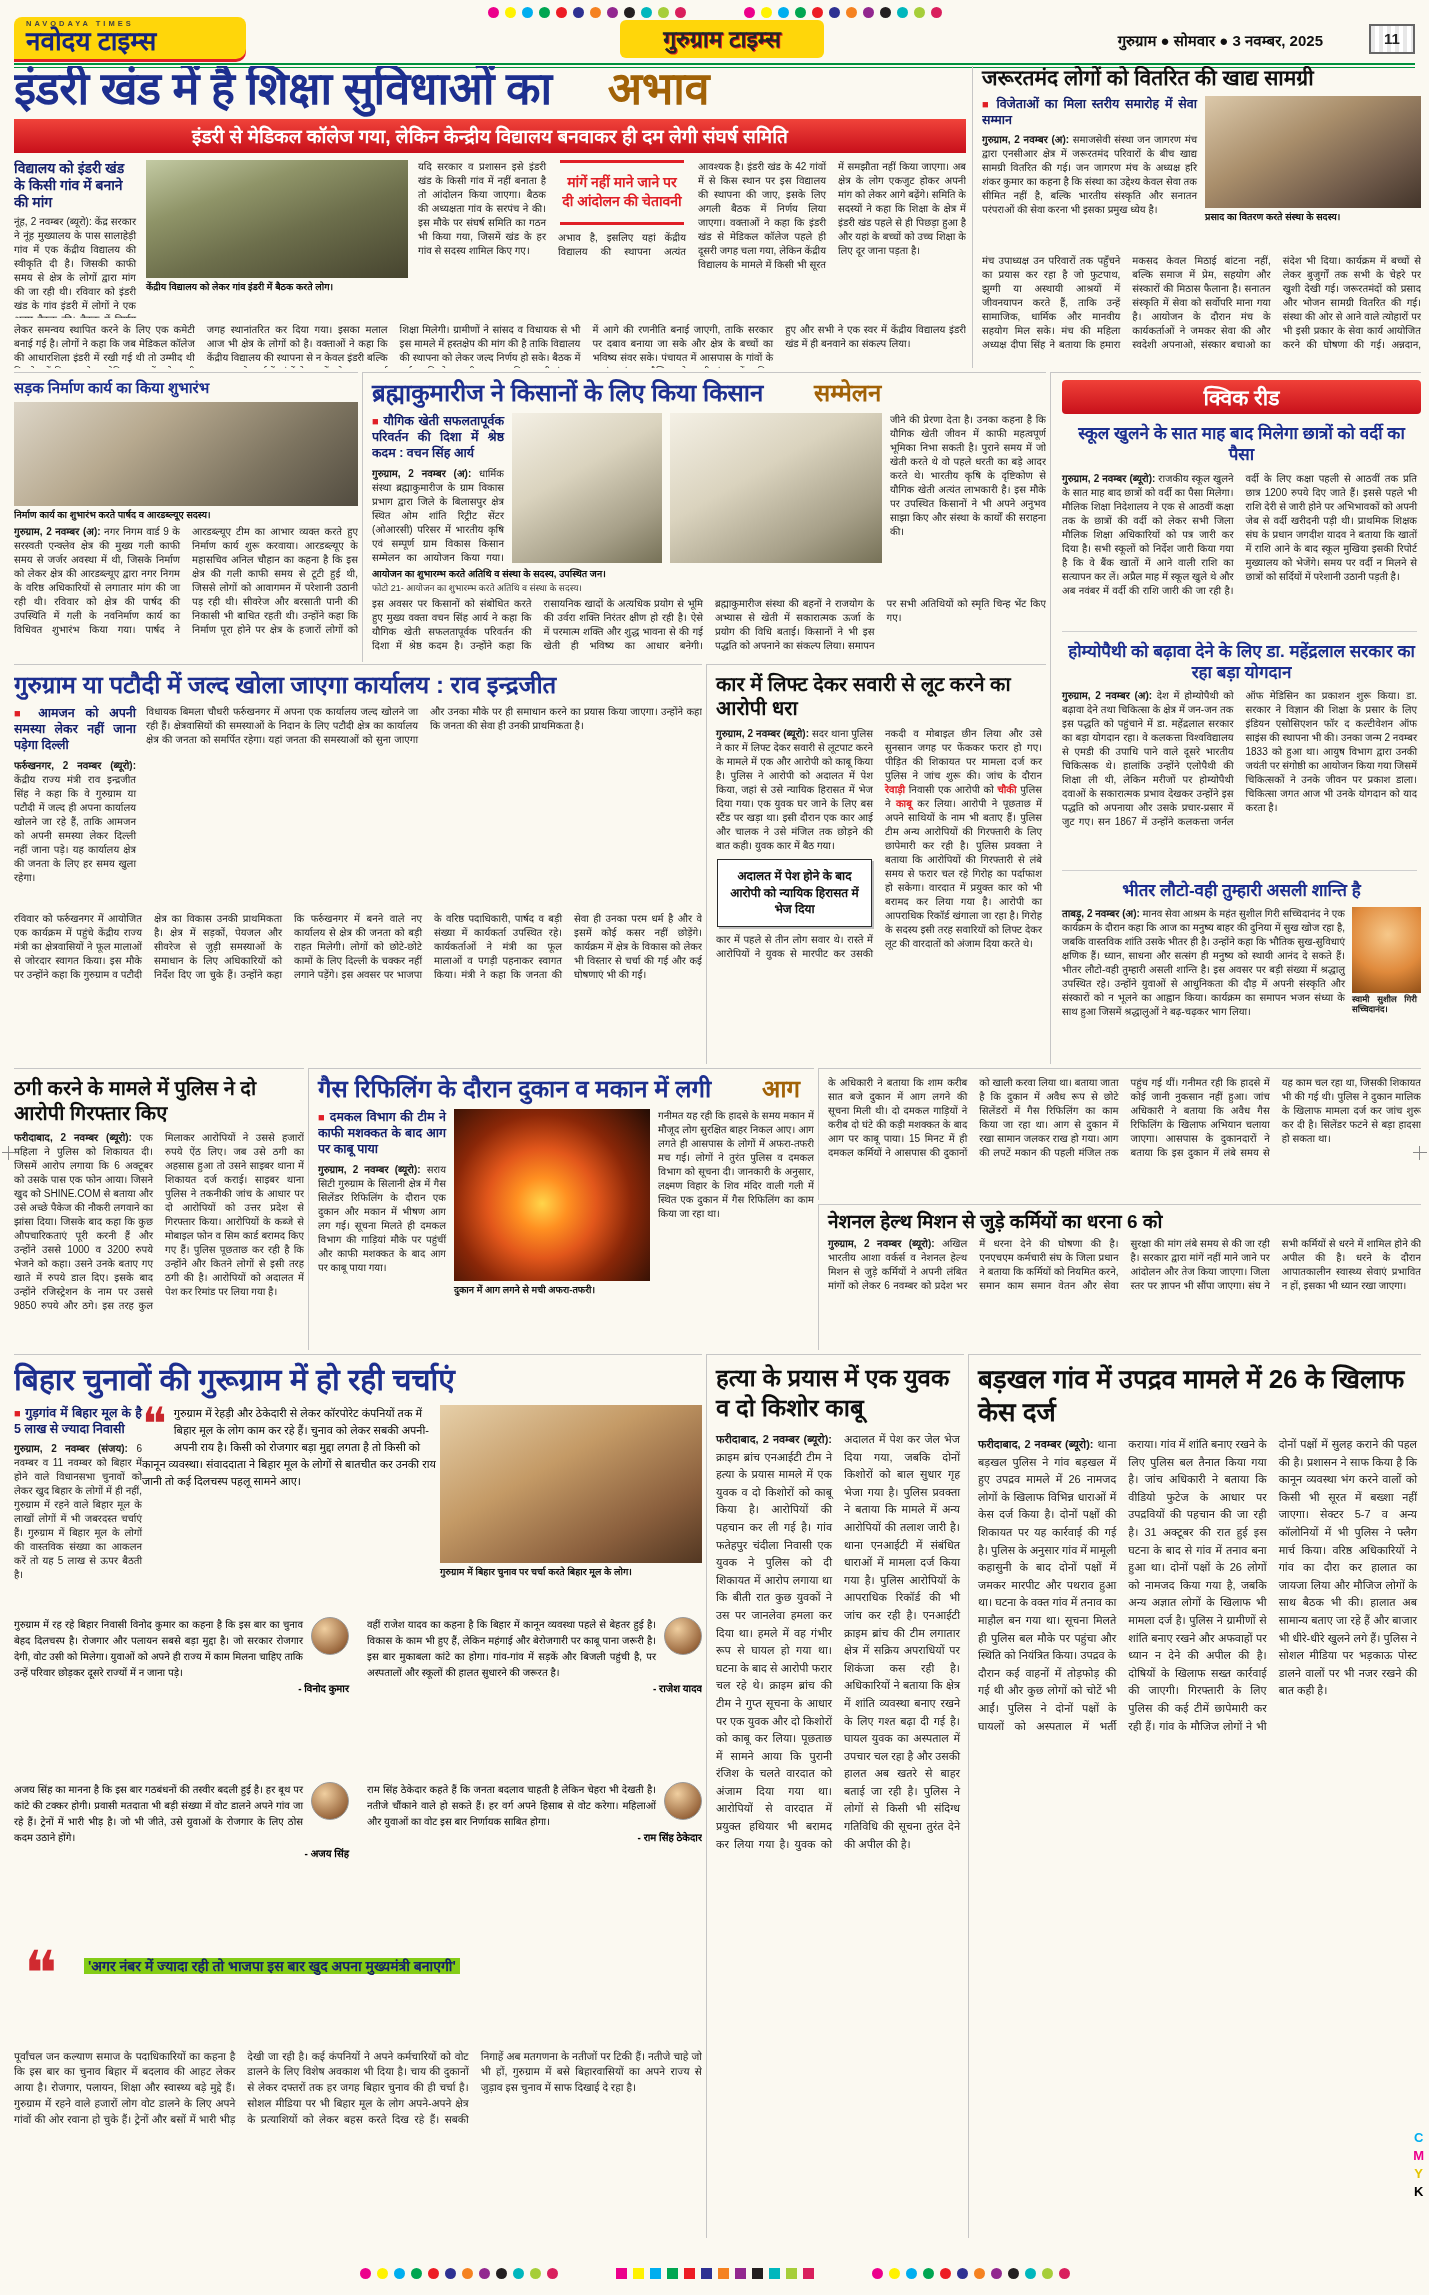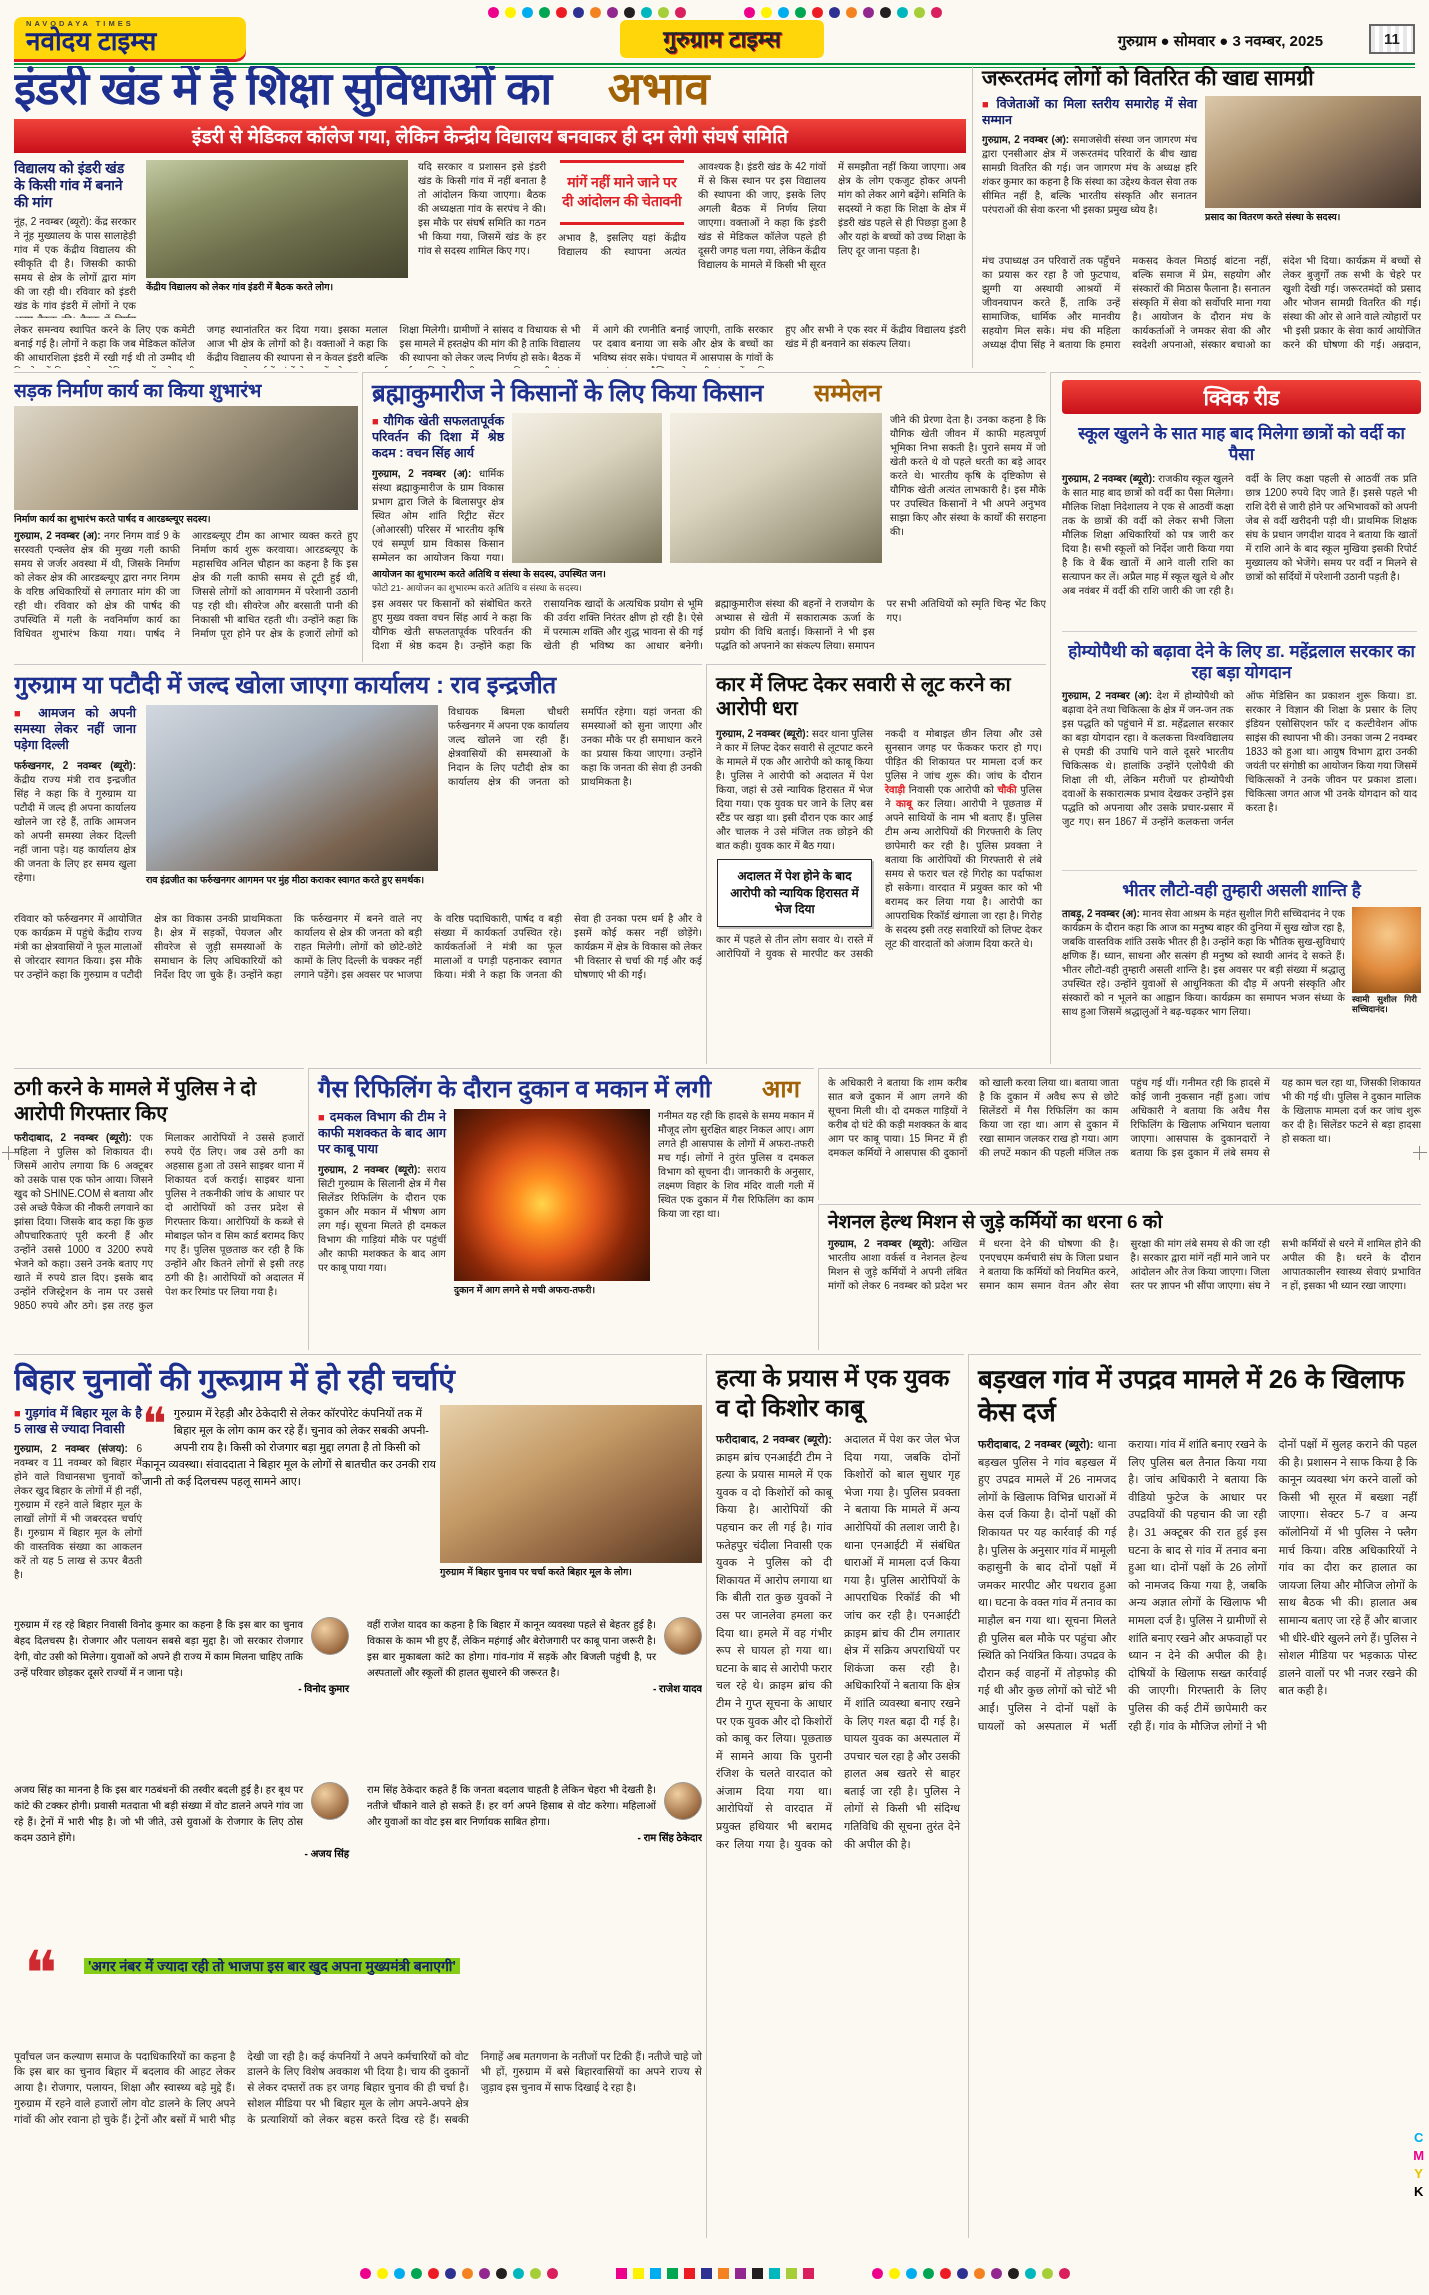--- a/index.html
+++ b/index.html
@@ -74,21 +74,21 @@
   #sec-food{left:972px;top:66px;width:449px;height:302px;border-left:1px solid #c6c6c6;padding-left:9px;}
   #sec-food h2{font-size:21px;}
   .food-top{display:flex;gap:8px;margin-top:5px;height:154px;overflow:hidden;}
   .food-left{flex:1;}
   .food-photo-wrap{flex:0 0 216px;}
   .food-photo-wrap .photo{width:100%;height:112px;}
   .food-body{margin-top:4px;height:106px;}
 
   
   #sec-road{left:14px;top:372px;width:344px;height:290px;border-top:1px solid #c6c6c6;padding-top:7px;}
-  #sec-road h2{font-size:19px;}
+  #sec-road h2{font-size:15px;}
   #sec-road .photo{width:100%;height:104px;margin-top:5px;}
   .road-body{margin-top:4px;height:122px;}
 
   
   #sec-kisan{left:362px;top:372px;width:684px;height:290px;border-top:1px solid #c6c6c6;border-left:1px solid #c6c6c6;padding:7px 0 0 9px;}
   #sec-kisan h2{font-size:24px;}
   .kisan-row{display:flex;gap:8px;margin-top:6px;height:152px;overflow:hidden;}
   .kisan-minicol{flex:0 0 132px;}
   .kisan-row .k1{flex:0 0 150px;height:150px;}
   .kisan-row .k2{flex:0 0 212px;height:150px;}
@@ -278,24 +278,20 @@
     </article>
   </section>
 
   <section class="sec" id="sec-rao">
     <h2 class="h-sec">गुरुग्राम या पटौदी में जल्द खोला जाएगा कार्यालय : राव इन्द्रजीत</h2>
     <div class="rao-row">
       <div class="rao-minicol body-sm">
         <div class="k-bullet">आमजन को अपनी समस्या लेकर नहीं जाना पड़ेगा दिल्ली</div>
         <p><span class="dateline">फर्रुखनगर, 2 नवम्बर (ब्यूरो):</span> <span>केंद्रीय राज्य मंत्री राव इन्द्रजीत सिंह ने कहा कि वे गुरुग्राम या पटौदी में जल्द ही अपना कार्यालय खोलने जा रहे हैं, ताकि आमजन को अपनी समस्या लेकर दिल्ली नहीं जाना पड़े। यह कार्यालय क्षेत्र की जनता के लिए हर समय खुला रहेगा।</span></p>
       </div>
-      <figure class="rao-photo-wrap">
-        <div class="photo photo-rao"></div>
-        <figcaption class="caption">राव इंद्रजीत का फर्रुखनगर आगमन पर मुंह मीठा कराकर स्वागत करते हुए समर्थक।</figcaption>
-      </figure>
       <div class="rao-right body-sm cols-2">विधायक बिमला चौधरी फर्रुखनगर में अपना एक कार्यालय जल्द खोलने जा रही हैं। क्षेत्रवासियों की समस्याओं के निदान के लिए पटौदी क्षेत्र का कार्यालय क्षेत्र की जनता को समर्पित रहेगा। यहां जनता की समस्याओं को सुना जाएगा और उनका मौके पर ही समाधान करने का प्रयास किया जाएगा। उन्होंने कहा कि जनता की सेवा ही उनकी प्राथमिकता है।</div>
     </div>
     <div class="rao-bottom body-sm cols-5">रविवार को फर्रुखनगर में आयोजित एक कार्यक्रम में पहुंचे केंद्रीय राज्य मंत्री का क्षेत्रवासियों ने फूल मालाओं से जोरदार स्वागत किया। इस मौके पर उन्होंने कहा कि गुरुग्राम व पटौदी क्षेत्र का विकास उनकी प्राथमिकता है। क्षेत्र में सड़कों, पेयजल और सीवरेज से जुड़ी समस्याओं के समाधान के लिए अधिकारियों को निर्देश दिए जा चुके हैं। उन्होंने कहा कि फर्रुखनगर में बनने वाले नए कार्यालय से क्षेत्र की जनता को बड़ी राहत मिलेगी। लोगों को छोटे-छोटे कामों के लिए दिल्ली के चक्कर नहीं लगाने पड़ेंगे। इस अवसर पर भाजपा के वरिष्ठ पदाधिकारी, पार्षद व बड़ी संख्या में कार्यकर्ता उपस्थित रहे। कार्यकर्ताओं ने मंत्री का फूल मालाओं व पगड़ी पहनाकर स्वागत किया। मंत्री ने कहा कि जनता की सेवा ही उनका परम धर्म है और वे इसमें कोई कसर नहीं छोड़ेंगे। कार्यक्रम में क्षेत्र के विकास को लेकर भी विस्तार से चर्चा की गई और कई घोषणाएं भी की गईं।</div>
   </section>
 
   <section class="sec" id="sec-car">
     <h2 class="h-black">कार में लिफ्ट देकर सवारी से लूट करने का आरोपी धरा</h2>
     <div class="car-body body-sm cols-2">
       <span class="dateline">गुरुग्राम, 2 नवम्बर (ब्यूरो):</span>
       <span>सदर थाना पुलिस ने कार में लिफ्ट देकर सवारी से लूटपाट करने के मामले में एक और आरोपी को काबू किया है। पुलिस ने आरोपी को अदालत में पेश किया, जहां से उसे न्यायिक हिरासत में भेज दिया गया। एक युवक घर जाने के लिए बस स्टैंड पर खड़ा था। इसी दौरान एक कार आई और चालक ने उसे मंजिल तक छोड़ने की बात कही। युवक कार में बैठ गया।</span>

